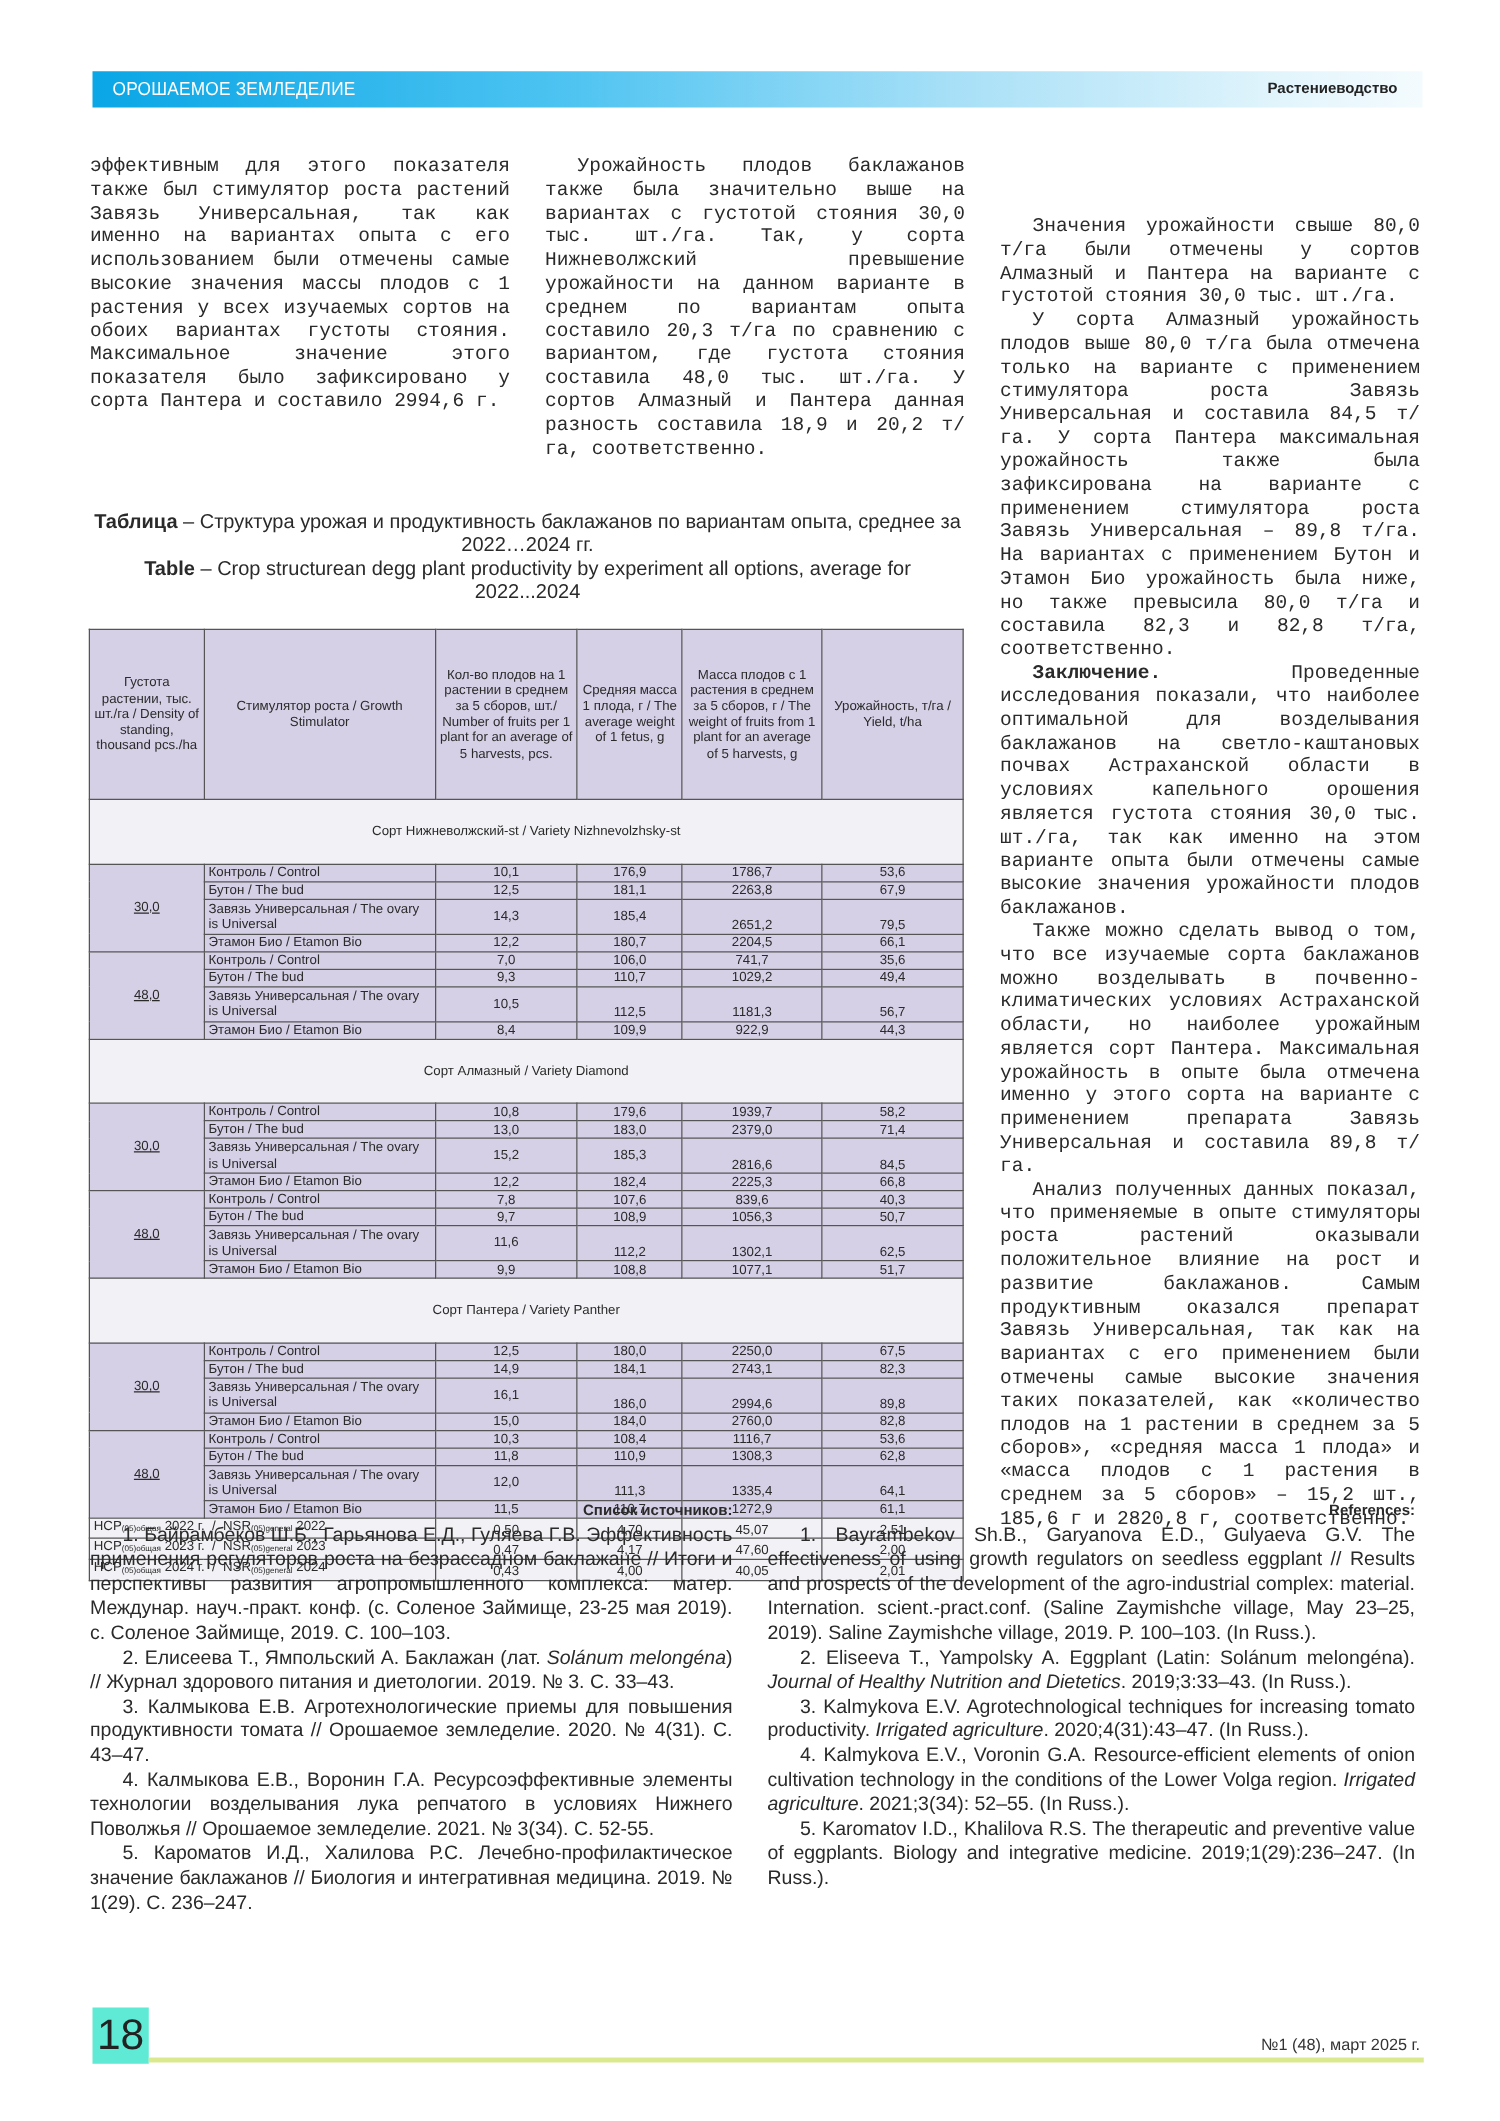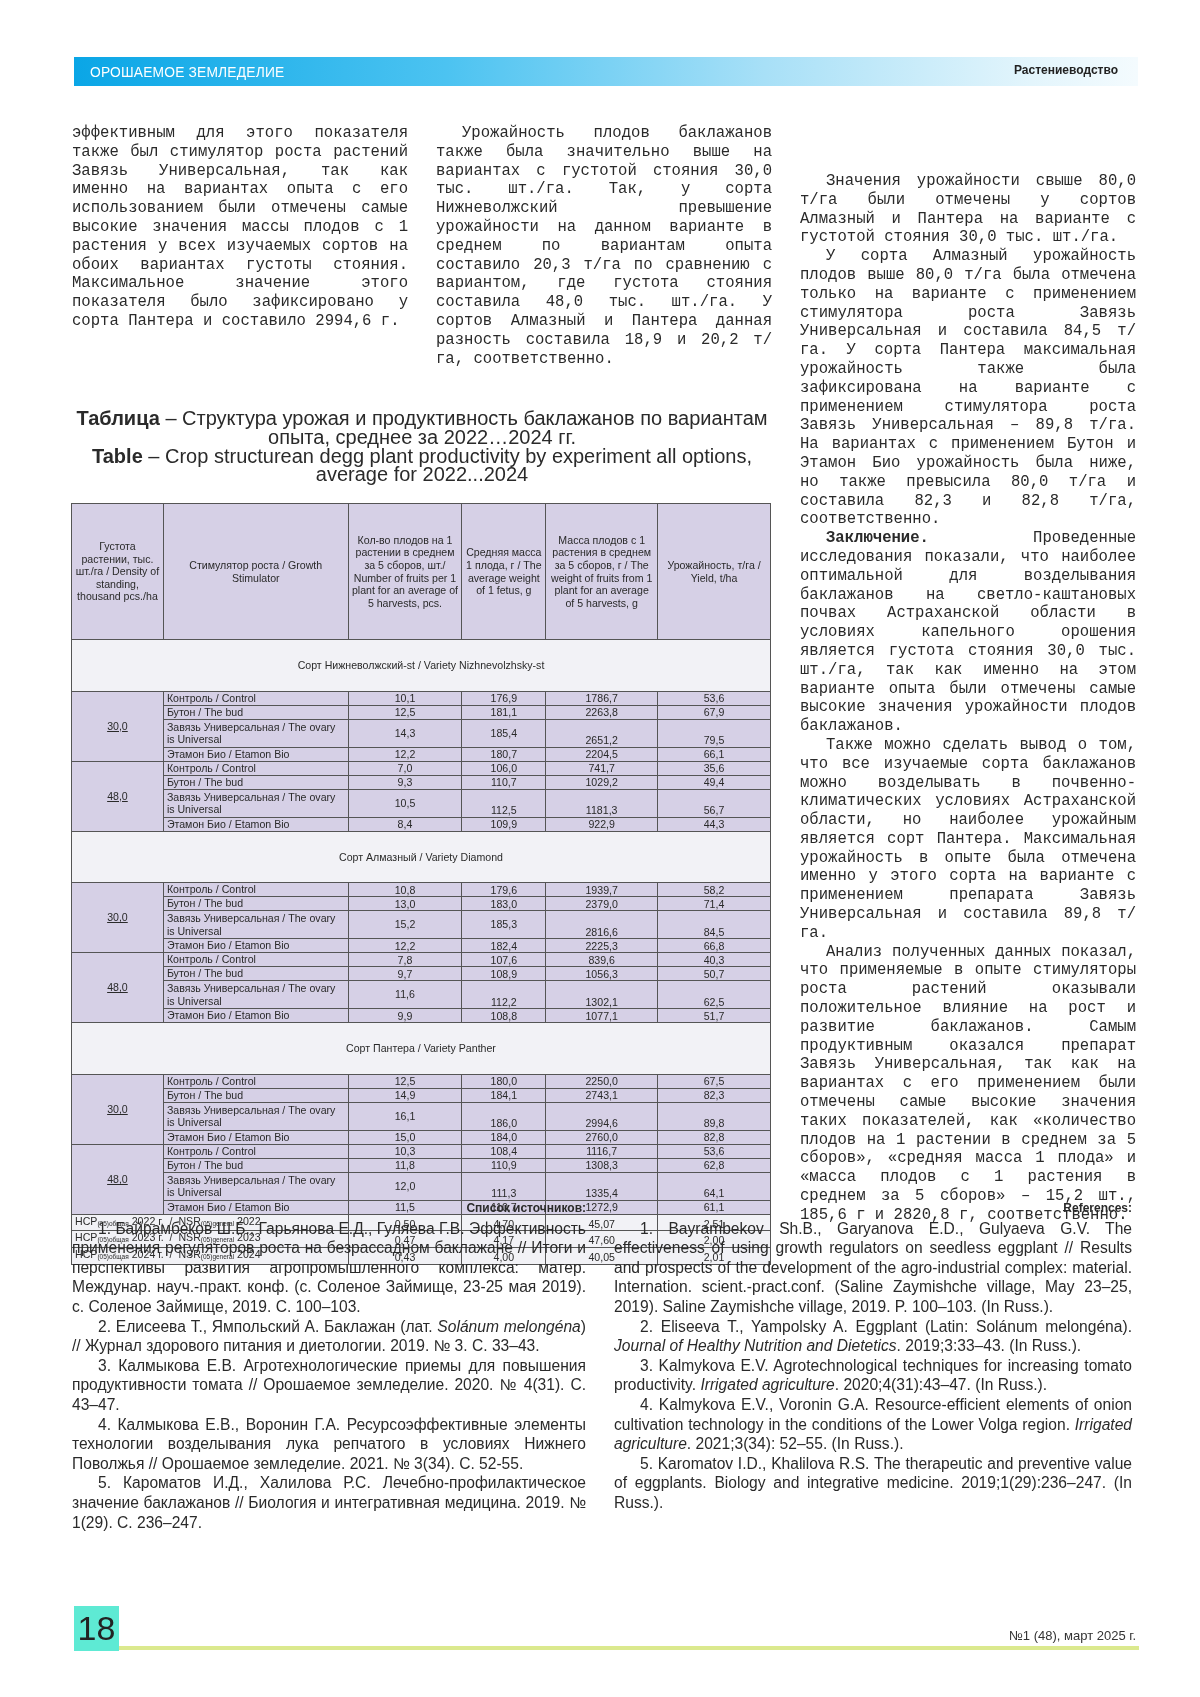--- a/index.html
+++ b/index.html
@@ -13,21 +13,21 @@
   .header-right { position: absolute; right: 20px; top: 6px; color: #222; font-size: 12px; font-weight: bold; }
 
   .col { position: absolute; font-size: 15.6px; line-height: 18.8px; text-align: justify; }
   .col p { margin: 0; text-indent: 0; font-family: Liberation Mono, monospace; }
   .col p.ind { text-indent: 26px; }
   .col1 { left: 72px; top: 124px; width: 336px; }
   .col2 { left: 436px; top: 124px; width: 336px; }
   .col3 { left: 800px; top: 124px; width: 336px; margin-top: 48px; }
 
   .caption { position: absolute; left: 72px; top: 409px; width: 700px; text-align: center;
-    font-size: 20px; line-height: 18.8px; }
+    font-size: 16px; line-height: 18.8px; }
   .caption b { font-weight: bold; }
 
   table.data { position: absolute; left: 71px; top: 503px; width: 700px; border-collapse: collapse;
     font-size: 10.6px; line-height: 12.6px; }
   table.data td, table.data th { border: 1px solid #555; padding: 0 3px; background: #d6d0e6; font-weight: normal; }
   table.data th { text-align: center; vertical-align: middle; padding: 2px 3px; }
   table.data td.num { text-align: center; vertical-align: bottom; }
   table.data td.dens { text-align: center; vertical-align: middle; text-decoration: underline; }
   table.data tr.variety td { background: #f2f2f6; text-align: center; padding: 19px 3px; }
   table.data tr.nsr td { background: #f2f2f6; }

